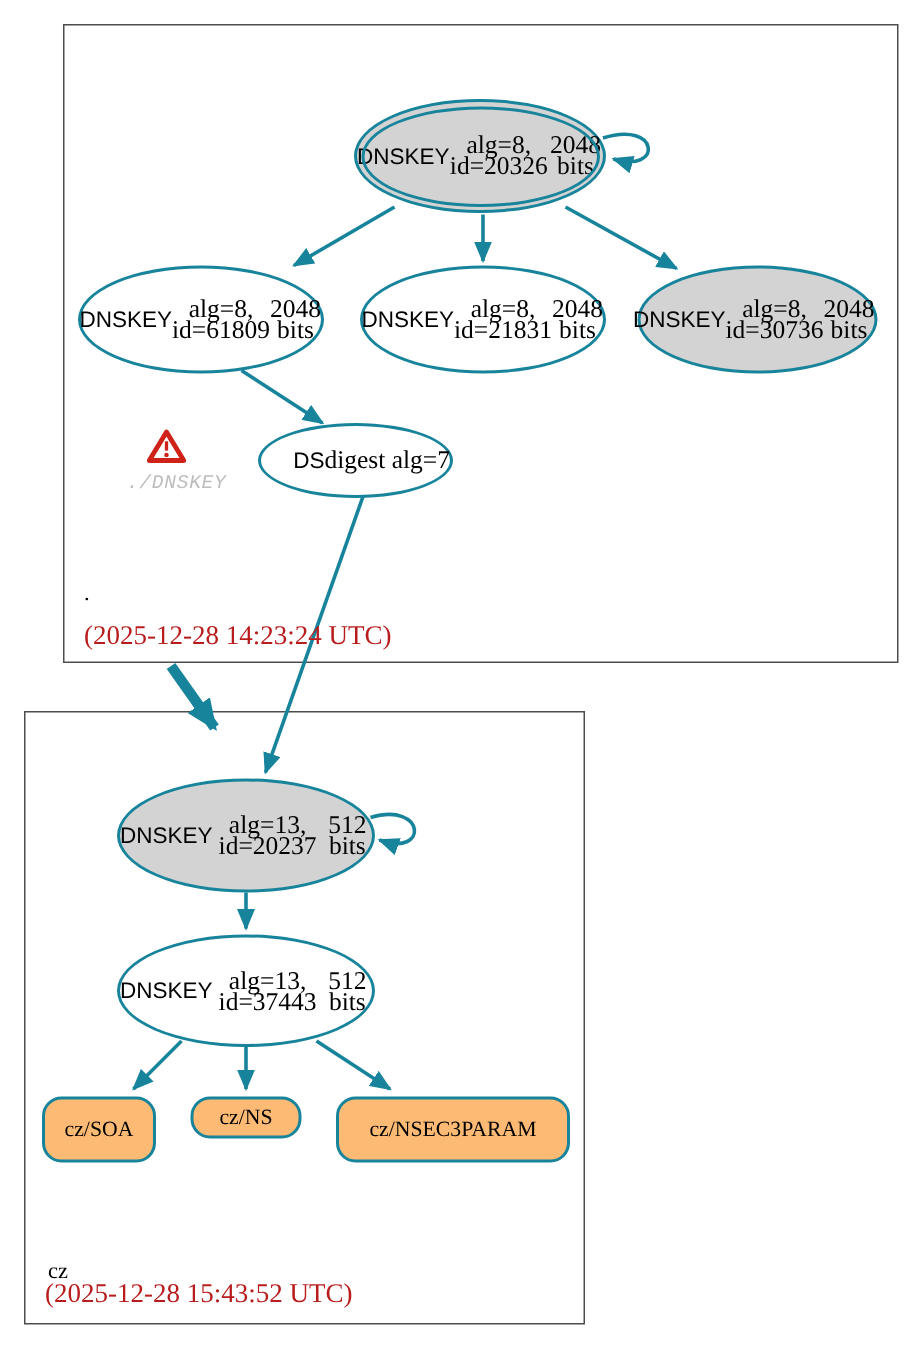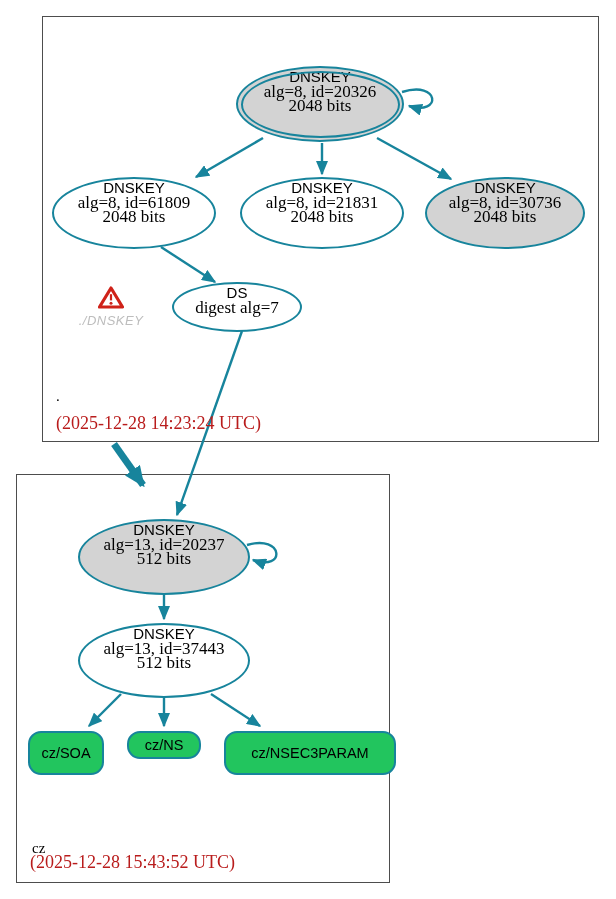--- a/index.html
+++ b/index.html
@@ -8,48 +8,48 @@
     font-family:"Liberation Serif",serif;overflow:hidden;
   }
   .cluster{
     position:absolute;border:1px solid #4d4d4d;background:transparent;
     box-sizing:border-box;
   }
   #edges{position:absolute;left:0;top:0;width:616px;height:899px;z-index:5;pointer-events:none;}
   .ellipse{
     position:absolute;z-index:10;box-sizing:border-box;
     border:2.4px solid #17849c;border-radius:50%;
-    display:flex;flex-direction:column;align-items:center;justify-content:flex-start;
+    display:flex;flex-direction:row;align-items:center;justify-content:flex-end;
     text-align:center;background:#ffffff;
   }
   .ellipse.gray{background:#d3d3d3;}
   .ellipse.double::before{
     content:"";position:absolute;inset:2.5px;border:2.4px solid #17849c;
     border-radius:50%;pointer-events:none;
   }
   .node-title{
     font-family:"Liberation Sans",sans-serif;font-size:15px;color:#000;
     line-height:17px;
   }
   .node-sub{
     font-family:"Liberation Serif",serif;font-size:17px;color:#000;
     line-height:14px;
   }
   .rrset{
     position:absolute;z-index:10;box-sizing:border-box;
-    border:2.4px solid #17849c;border-radius:13px;background:#22c55e;
+    border:2.4px solid #17849c;border-radius:13px;background:#fdba74;
     display:flex;align-items:center;justify-content:center;
-    font-family:Liberation Sans, sans-serif;font-size:14.5px;color:#000;
+    font-family:Liberation Serif, serif;font-size:14.5px;color:#000;
   }
   .zone-name{position:absolute;z-index:10;font-size:15px;color:#000;}
   .zone-ts{position:absolute;z-index:10;font-size:18px;color:#b91c1c;font-family:Liberation Serif, serif;}
   .warn-wrap{position:absolute;z-index:10;width:80px;text-align:center;}
   .warn-label{
-    font-family:Liberation Sans, sans-serif;font-style:italic;
-    font-size:13px;color:#bdbdbd;letter-spacing:0.5px;
+    font-family:Liberation Mono, monospace;font-style:italic;
+    font-size:13px;color:#bdbdbd;letter-spacing:0.5px;text-align:right;
   }
 </style>
 </head>
 <body>
 
 <div id="canvas">
 
   <div class="cluster" style="left:42px;top:16px;width:557px;height:426px;"></div>
   <div class="cluster" style="left:16px;top:474px;width:374px;height:409px;"></div>
 
@@ -130,20 +130,20 @@
     <span class="node-sub">alg=13, id=37443</span>
     <span class="node-sub">512 bits</span>
   </div>
 
   <div class="rrset" style="left:28px;top:731px;width:76px;height:44px;">
     <span>cz/SOA</span>
   </div>
   <div class="rrset" style="left:127px;top:731px;width:74px;height:28px;">
     <span>cz/NS</span>
   </div>
-  <div class="rrset" style="left:224px;top:731px;width:172px;height:44px;text-align:right;">
+  <div class="rrset" style="left:224px;top:731px;width:156px;height:44px;text-align:right;">
     <span>cz/NSEC3PARAM</span>
   </div>
 
   <div class="zone-name" style="left:32px;top:828px;margin-top:12px;">cz</div>
   <div class="zone-ts" style="left:30px;top:852px;">(2025-12-28 15:43:52 UTC)</div>
 
 </div>
 
 </body></html>

